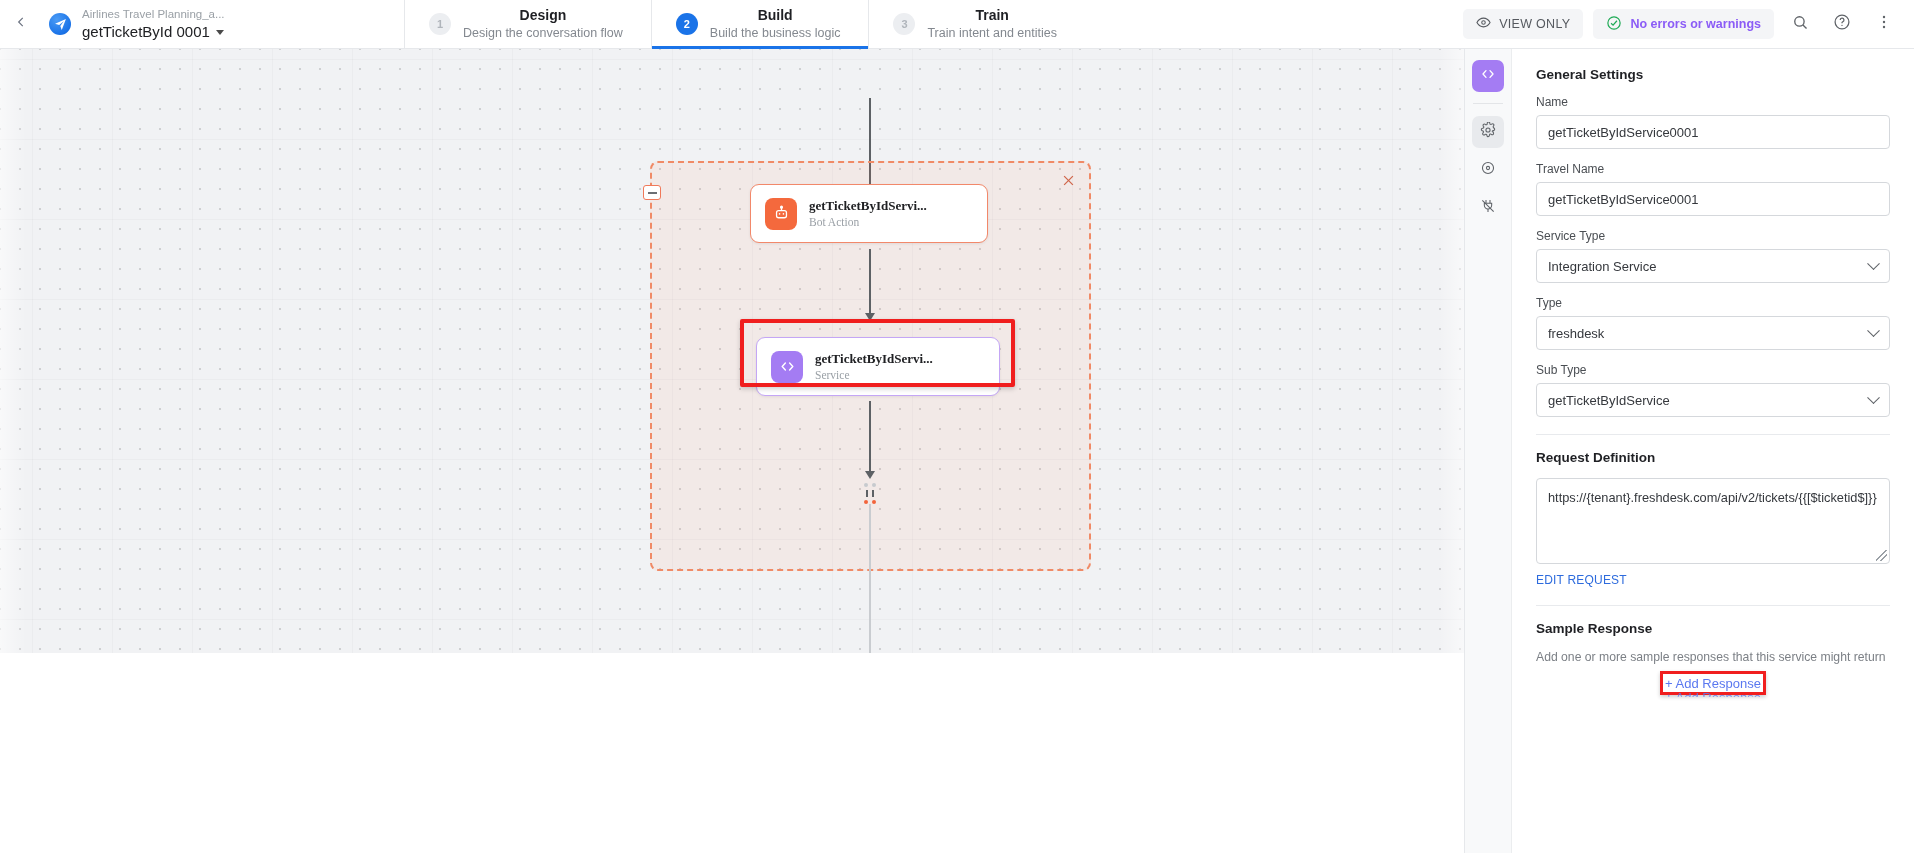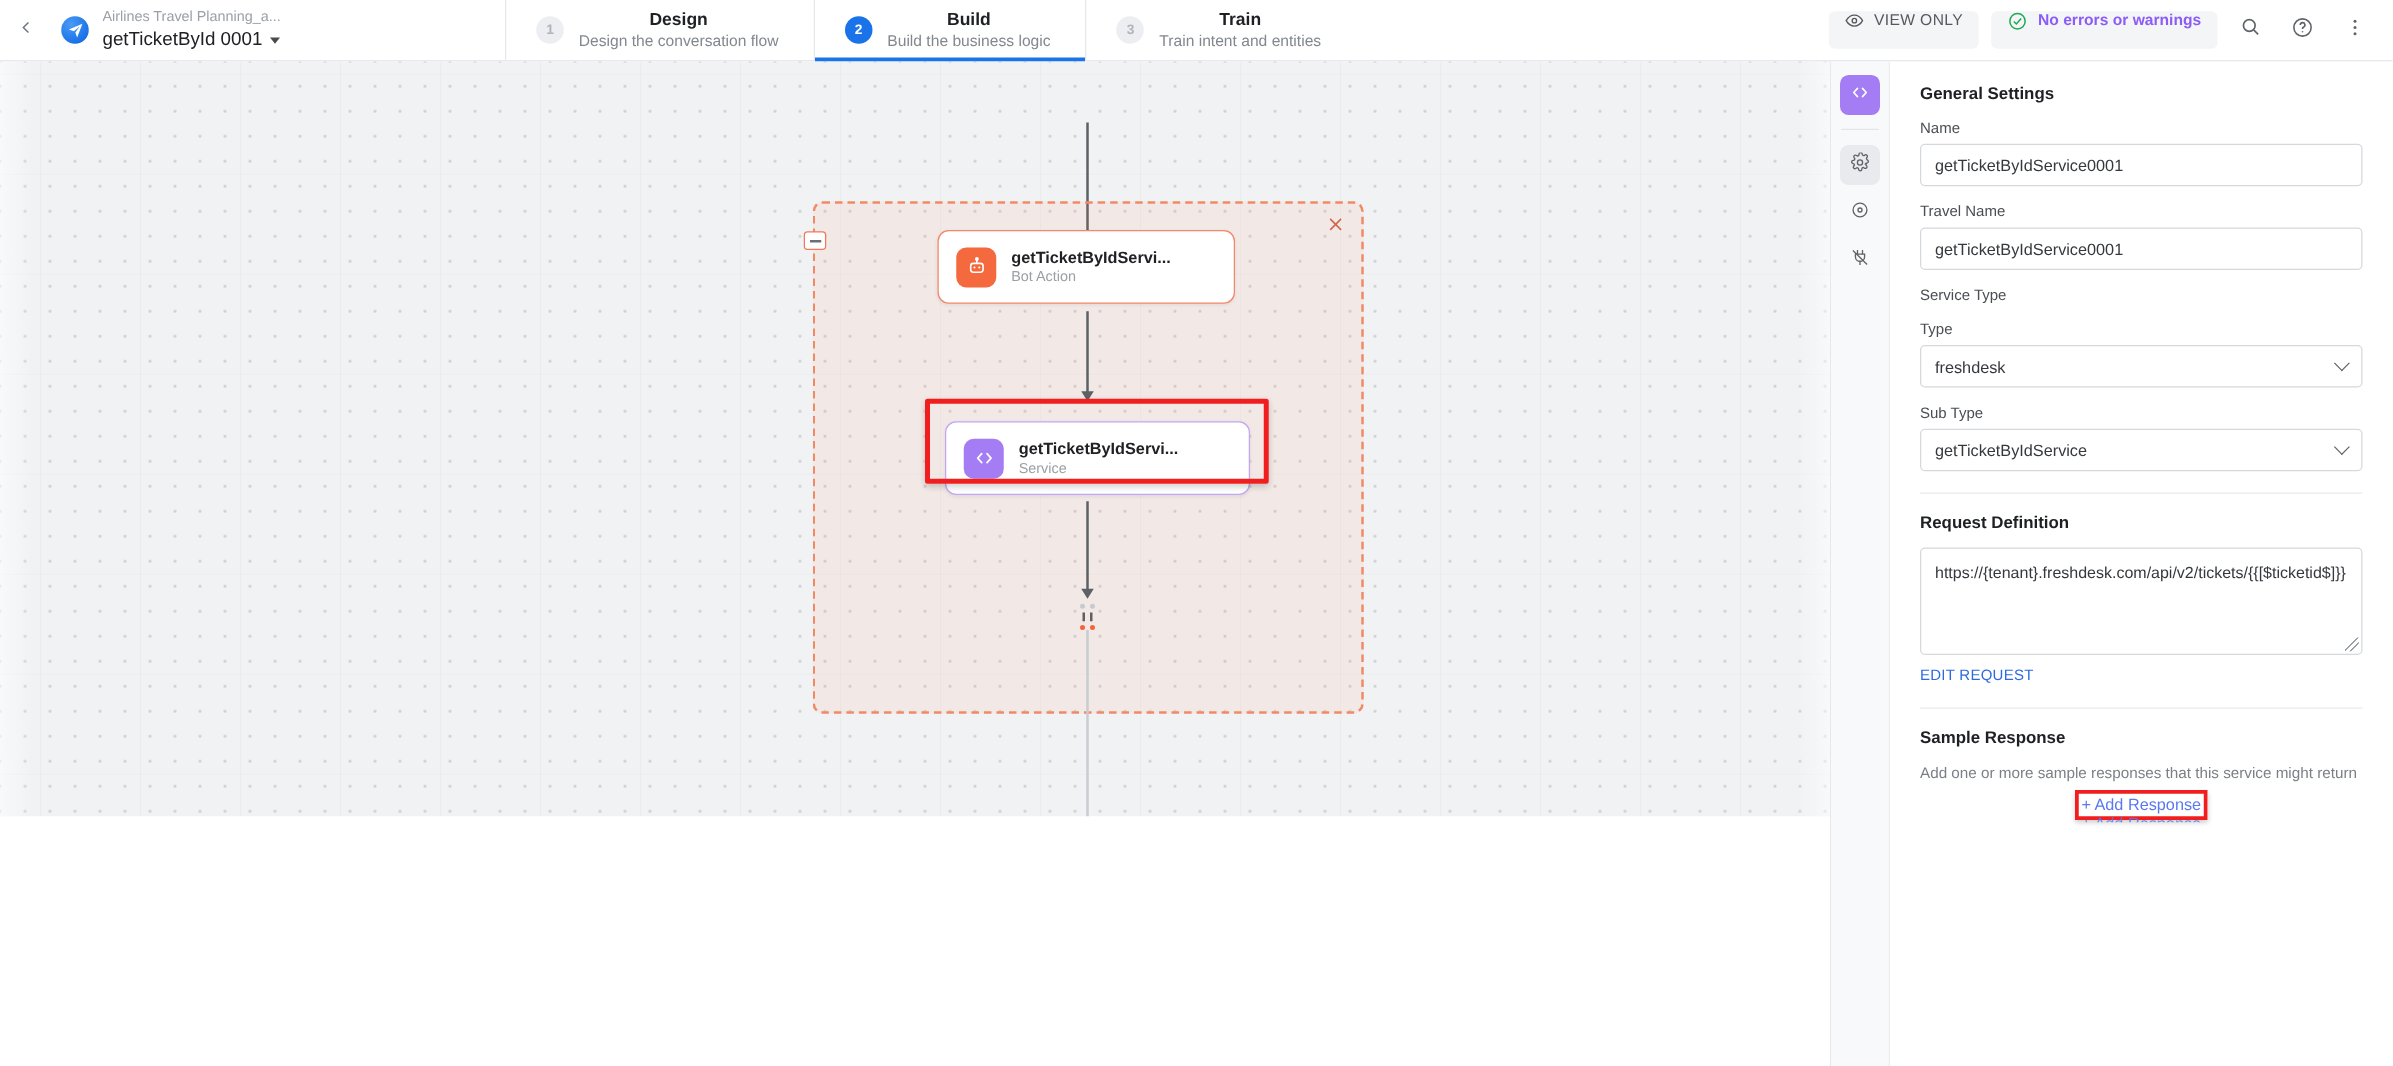--- a/index.html
+++ b/index.html
@@ -72,21 +72,21 @@
   }
   .step.active .step-num { background: #1a73e8; color: #fff; }
   .step-text { display: flex; flex-direction: column; gap: 1px; text-align: center; }
   .step-label { font-size: 14px; font-weight: bold; color: #1f2024; line-height: 17px; }
   .step-sub { font-size: 12.5px; color: #83888f; line-height: 16px; white-space: nowrap; }
   .tb-right {
     margin-left: auto; display: flex; align-items: center; gap: 10px;
     padding-right: 14px;
   }
   .pill {
-    display: flex; gap: 8px;
+    display: flex; align-items: center; gap: 8px;
     background: #f4f5f7; border-radius: 5px;
     height: 30px; padding: 0 13px;
     font-size: 12.5px; letter-spacing: .3px;
     cursor: pointer; white-space: nowrap;
   }
   .pill.viewonly { color: #55595f; }
   .pill.status { color: #8b5cf6; font-weight: bold; letter-spacing: 0; }
   .icon-btn {
     width: 32px; height: 32px; border-radius: 50%;
     display: flex; align-items: center; justify-content: center;
@@ -98,20 +98,21 @@
     position: absolute; top: 49px; left: 0;
     width: 1464px; height: 604px;
     background-color: #f1f2f4;
     background-image:
       linear-gradient(to right, rgba(0,0,0,.022) 1px, transparent 1px),
       linear-gradient(to bottom, rgba(0,0,0,.022) 1px, transparent 1px),
       radial-gradient(circle, rgba(0,0,0,.14) 1px, transparent 1.3px);
     background-size: 80px 80px, 80px 80px, 20px 20px;
     background-position: 32px 0, 0 10px, 10px 10px;
     overflow: hidden;
+    font-family: Liberation Serif, serif;
   }
   .canvas-scroll-l, .canvas-scroll-r {
     position: absolute; top: 0; bottom: 0; width: 26px;
     background: linear-gradient(to right, rgba(255,255,255,.55), rgba(255,255,255,0));
     pointer-events: none;
   }
   .canvas-scroll-r { right: 0; background: linear-gradient(to left, rgba(255,255,255,.55), rgba(255,255,255,0)); }
 
   
   .group-region {
@@ -562,20 +563,24 @@
         <div class="input">getTicketByIdService0001</div>
       </div>
 
       <div class="field">
         <div class="field-label">Travel Name</div>
         <div class="input">getTicketByIdService0001</div>
       </div>
 
       <div class="field">
         <div class="field-label">Service Type</div>
+        <div class="select">
+          <span>Integration Service</span>
+          <span class="chev"></span>
+        </div>
       </div>
 
       <div class="field">
         <div class="field-label">Type</div>
         <div class="select">
           <span>freshdesk</span>
           <span class="chev"></span>
         </div>
       </div>
 

